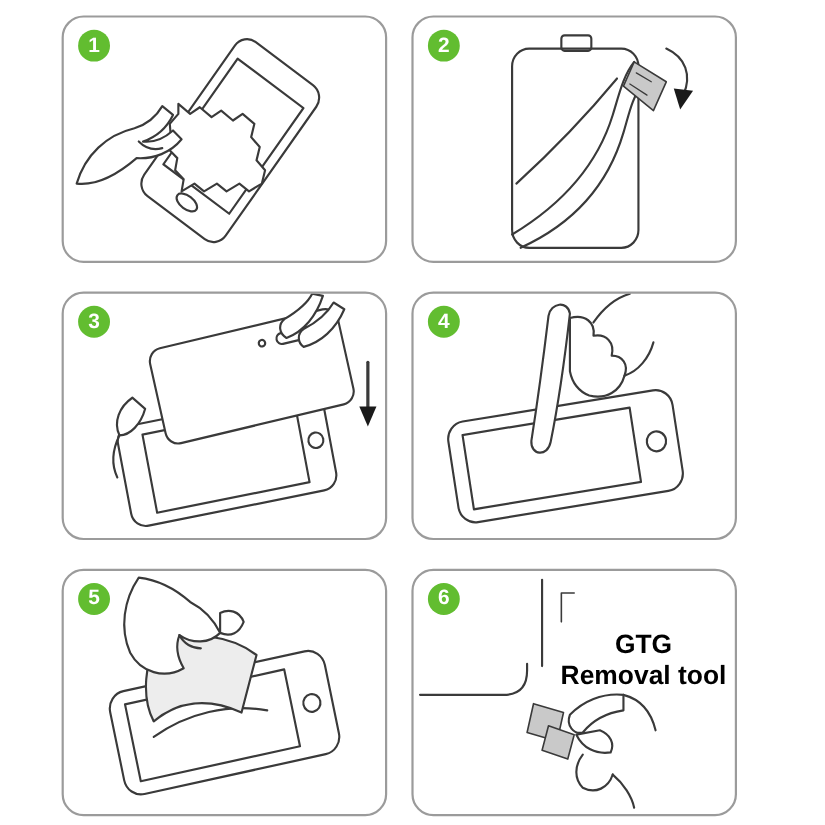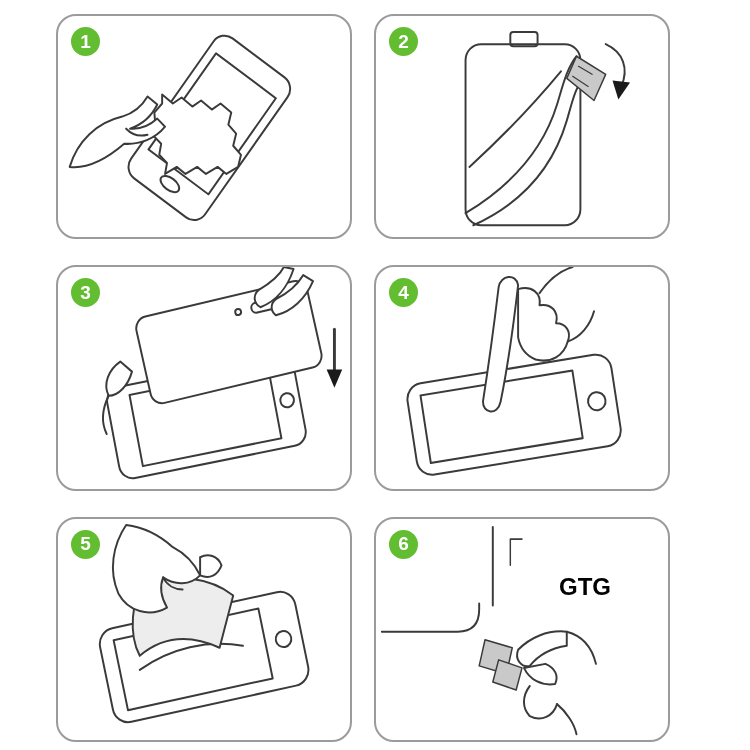--- a/index.html
+++ b/index.html
@@ -145,20 +145,21 @@
         <path class="wh" d="M146,56 C156,60 164,56 168,46 C164,36 154,34 146,38 Z"></path>
         <path class="ln" d="M108,58 C112,66 120,70 128,70"></path>
       </g>
     </svg>
   </section>
 
   <section class="panel">
     <div class="badge">6</div>
     <div class="gtg">
       <div>GTG</div>
+      <div>Removal tool</div>
     </div>
     <svg class="art" viewBox="0 0 300 220" preserveAspectRatio="none">
       <path class="ln" d="M120,8 L120,86"></path>
       <path class="ln" d="M6,112 L84,112 Q106,112 106,90 L106,84"></path>
       <g>
         <polygon class="gy" points="112,120 140,128 134,154 106,146"></polygon>
         <polygon class="gy" points="126,140 150,148 144,170 120,162"></polygon>
       </g>
       <g>
         <path class="wh" d="M196,112 C176,110 158,118 146,130 C142,140 150,148 158,146 C168,134 182,128 196,126 Z"></path>

